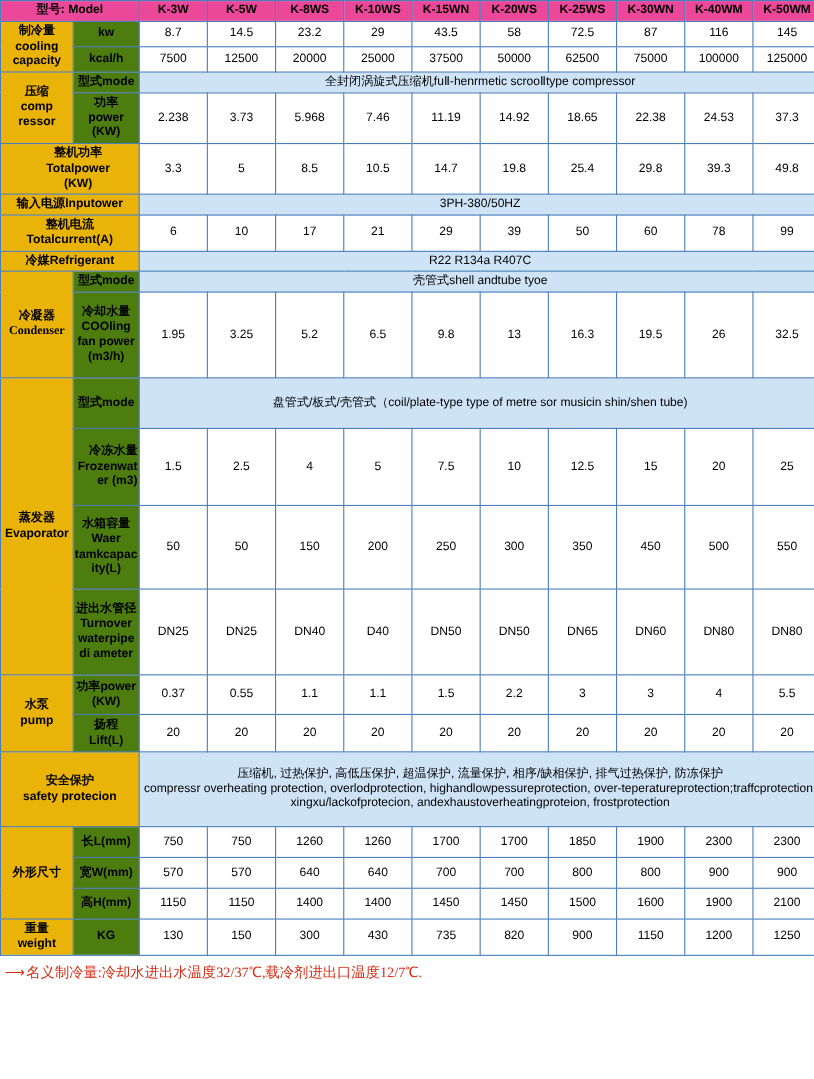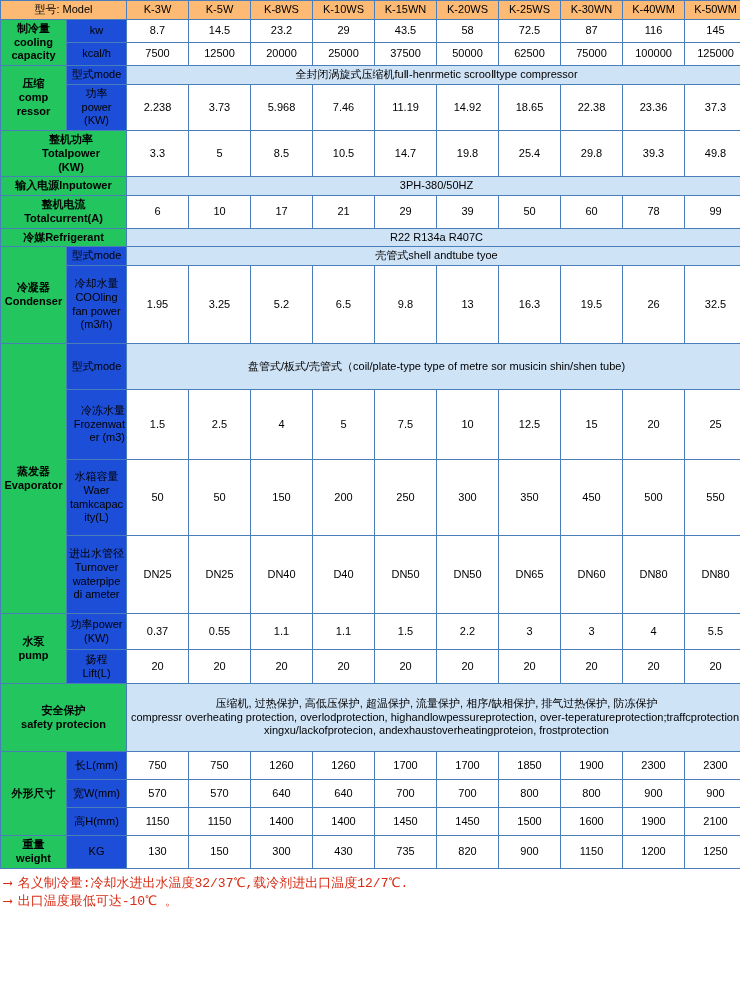--- a/index.html
+++ b/index.html
@@ -24,32 +24,32 @@
     border: 1px solid #4a7ebb;
     text-align: center;
     vertical-align: middle;
     padding: 2px 1px;
     font-size: 11px;
     line-height: 1.25;
     word-wrap: break-word;
   }
   
   .hdr {
-    background: #fdba74;
-    font-weight: normal;
+    background: #ec4899;
+    font-weight: bold;
   }
   .lbl {
-    background: #22c55e;
+    background: #eab308;
     font-weight: bold;
     font-size: 11px;
   }
   .sub {
-    background: #1d4ed8;
+    background: #4d7c0f;
     font-size: 10px;
-    font-weight: normal;
+    font-weight: bold;
   }
   .val {
     background: #ffffff;
     font-size: 11.5px;
   }
   .wide {
     background: #cfe3f7;
     font-size: 11.5px;
   }
   .safety {
@@ -57,21 +57,21 @@
     font-size: 10.5px;
     line-height: 1.4;
     text-align: center;
     padding: 4px 6px;
   }
   .footer {
     padding: 6px 0 0 4px;
     font-size: 13px;
     color: #d82b14;
     line-height: 1.45;
-    font-family: Liberation Mono, monospace;
+    font-family: Liberation Serif, serif;
   }
   .footer .line {
     display: block;
     white-space: nowrap;
   }
   .arrow {
     color: #d82b14;
     font-size: 13px;
     letter-spacing: -2px;
   }
@@ -157,21 +157,21 @@
 power
 (KW)</td>
     <td class="val">2.238</td>
     <td class="val">3.73</td>
     <td class="val">5.968</td>
     <td class="val">7.46</td>
     <td class="val">11.19</td>
     <td class="val">14.92</td>
     <td class="val">18.65</td>
     <td class="val">22.38</td>
-    <td class="val">23.36</td>
+    <td class="val">24.53</td>
     <td class="val">37.3</td>
   </tr>
 
   <tr>
     <td class="lbl twoline" colspan="2" style="white-space: pre-line; padding-left: 16px;">整机功率
 Totalpower
 (KW)</td>
     <td class="val">3.3</td>
     <td class="val">5</td>
     <td class="val">8.5</td>
@@ -203,21 +203,21 @@
     <td class="val">78</td>
     <td class="val">99</td>
   </tr>
 
   <tr>
     <td class="lbl" colspan="2">冷媒Refrigerant</td>
     <td class="wide" colspan="10">R22 R134a R407C</td>
   </tr>
 
   <tr>
-    <td class="lbl twoline" rowspan="2" style="white-space: pre-line;">冷凝器
+    <td class="lbl twoline" rowspan="2" style="white-space: pre-line; font-family: Liberation Serif, serif;">冷凝器
 Condenser</td>
     <td class="sub">型式mode</td>
     <td class="wide" colspan="10">壳管式shell andtube tyoe</td>
   </tr>
 
   <tr style="height:78px">
     <td class="sub" style="white-space: pre-line;">冷却水量
 COOling
 fan power
 (m3/h)</td>
@@ -388,17 +388,13 @@
     <td class="val">1250</td>
   </tr>
 </tbody>
   </table>
 
 <div class="footer">
   <span class="line">
     <span class="arrow">⟶</span>
     <span>名义制冷量:冷却水进出水温度32/37℃,载冷剂进出口温度12/7℃.</span>
   </span>
-  <span class="line">
-    <span class="arrow">⟶</span>
-    <span>出口温度最低可达-10℃ 。</span>
-  </span>
 </div>
 
 </body></html>

